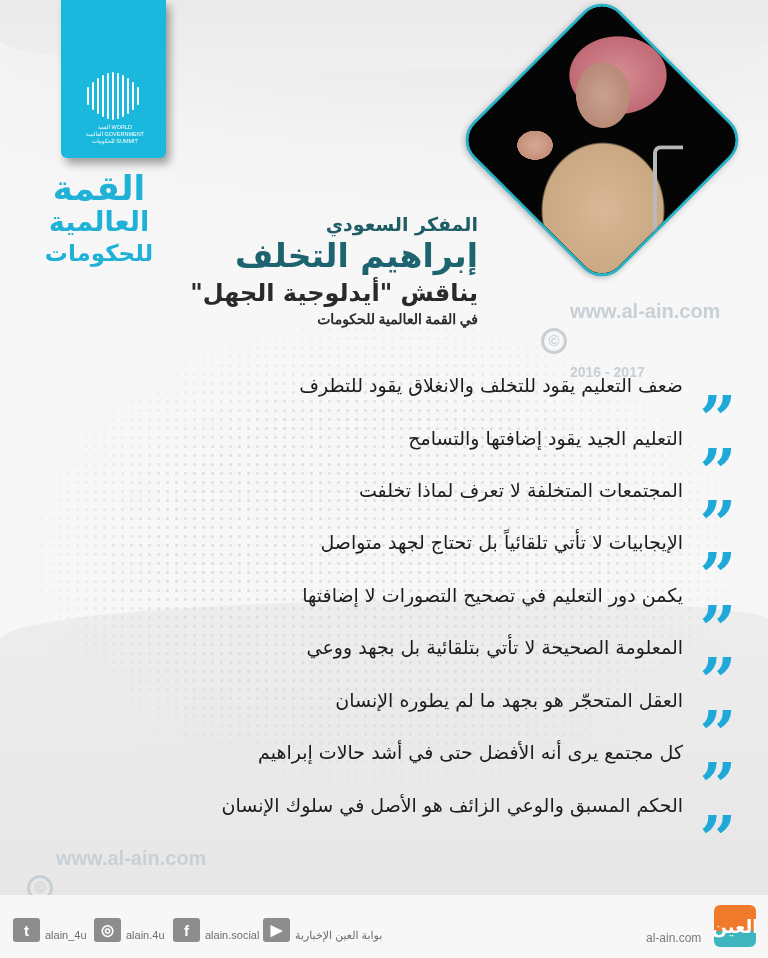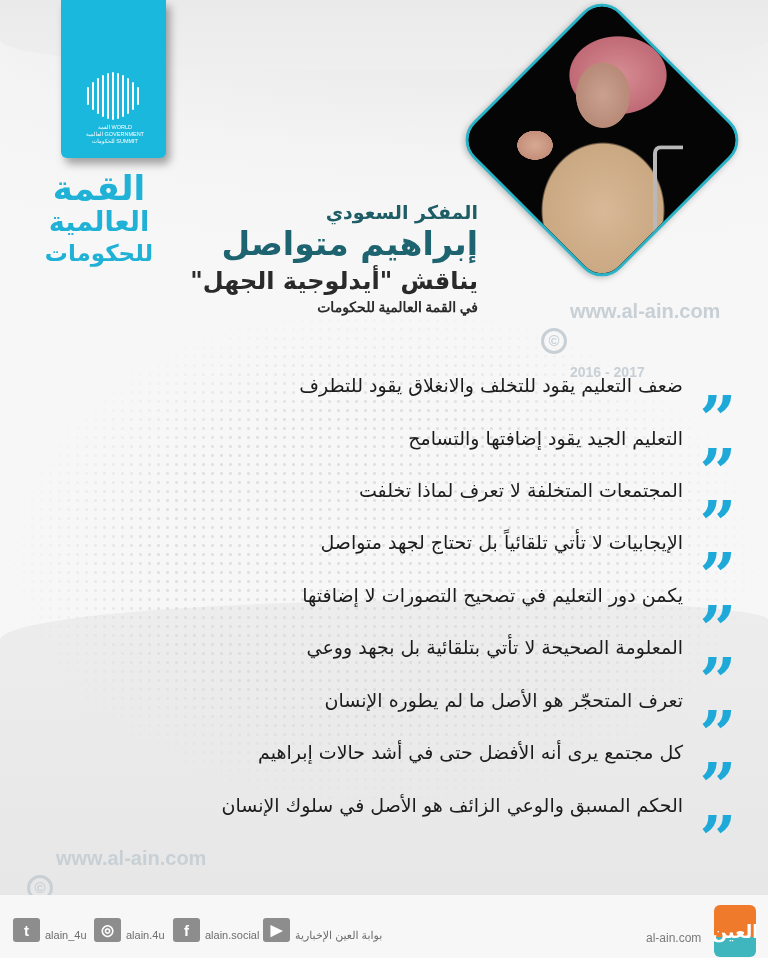--- a/index.html
+++ b/index.html
@@ -87,21 +87,21 @@
       #050505;
   }
   .portrait-chair {
     position: absolute; left: 200px; top: 150px; width: 30px; height: 130px;
     border-left: 4px solid #b9b9b9; border-top: 4px solid #b9b9b9;
     border-radius: 8px 0 0 0;
   }
 
   
   .heading { position: absolute; right: 290px; top: 200px; direction: rtl; text-align: right; }
-  .heading .role { font-size: 19px; font-weight: bold; color: #1f5d66; line-height: 24px; }
+  .heading .role { font-size: 19px; font-weight: bold; color: #1f5d66; line-height: 24px; margin-top: 12px; }
   .heading .name { font-size: 33px; font-weight: bold; color: #1d6370; line-height: 40px; letter-spacing: 0.5px; }
   .heading .topic { font-size: 24px; font-weight: bold; color: #2a2a2a; line-height: 34px; }
   .heading .event { font-size: 14px; font-weight: bold; color: #2a2a2a; line-height: 20px; font-family: Liberation Serif, serif; }
 
   
   .watermark {
     position: absolute; display: flex; align-items: center; gap: 3px;
     color: #c8d0d6; font-family: "Liberation Sans", sans-serif;
   }
   .watermark .copy {
@@ -143,21 +143,21 @@
     color: #ffffff; display: flex; align-items: center; justify-content: center;
     font-family: "Liberation Sans", sans-serif; font-weight: bold; font-size: 15px;
   }
   .social .lbl { font-family: "Liberation Sans", sans-serif; font-size: 11px; color: #6d6d6d; line-height: 14px; }
   .social.yt .lbl { direction: rtl; }
   .brand-url {
     position: absolute; left: 646px; top: 36px;
     font-family: "Liberation Sans", sans-serif; font-size: 12px; color: #7a7a7a;
   }
   .brand-logo {
-    position: absolute; left: 714px; top: 905px; width: 42px; height: 52px;
+    position: absolute; left: 714px; top: 905px; width: 42px; height: 42px;
     border-radius: 6px; overflow: hidden;
     background: linear-gradient(#f07a2b 0 62%, #3fb6bd 62% 100%);
     color: #ffffff; font-size: 18px; font-weight: bold;
     display: flex; align-items: center; justify-content: center; direction: rtl;
   }
 </style>
 </head>
 <body>
 
 <div class="canvas">
@@ -193,21 +193,21 @@
   </div>
 
   <div class="portrait-wrap">
     <div class="portrait-inner">
       <div class="portrait-chair"></div>
     </div>
   </div>
 
   <div class="heading">
     <div class="role">المفكر السعودي</div>
-    <div class="name">إبراهيم متواصل</div>
+    <div class="name">إبراهيم التخلف</div>
     <div class="topic">يناقش "أيدلوجية الجهل"</div>
     <div class="event">في القمة العالمية للحكومات</div>
   </div>
 
   <div class="watermark wm-top">
     <div class="copy">©</div>
     <div class="txt">
       <div class="url">www.al-ain.com</div>
       <div class="yrs">2016 - 2017</div>
     </div>
@@ -233,21 +233,21 @@
     <div class="quote" style="top:215px">
       <div class="quote-mark">”</div>
       <div class="quote-text">يكمن دور التعليم في تصحيح التصورات لا إضافتها</div>
     </div>
     <div class="quote" style="top:267px">
       <div class="quote-mark">”</div>
       <div class="quote-text">المعلومة الصحيحة لا تأتي بتلقائية بل بجهد ووعي</div>
     </div>
     <div class="quote" style="top:320px">
       <div class="quote-mark">”</div>
-      <div class="quote-text">تعرف المتحجّر هو الأصل ما لم يطوره الإنسان</div>
+      <div class="quote-text">العقل المتحجّر هو بجهد ما لم يطوره الإنسان</div>
     </div>
     <div class="quote" style="top:372px">
       <div class="quote-mark">”</div>
       <div class="quote-text">كل مجتمع يرى أنه الأفضل حتى في أشد حالات إبراهيم</div>
     </div>
     <div class="quote" style="top:425px">
       <div class="quote-mark">”</div>
       <div class="quote-text">الحكم المسبق والوعي الزائف هو الأصل في سلوك الإنسان</div>
     </div>
   </div>

